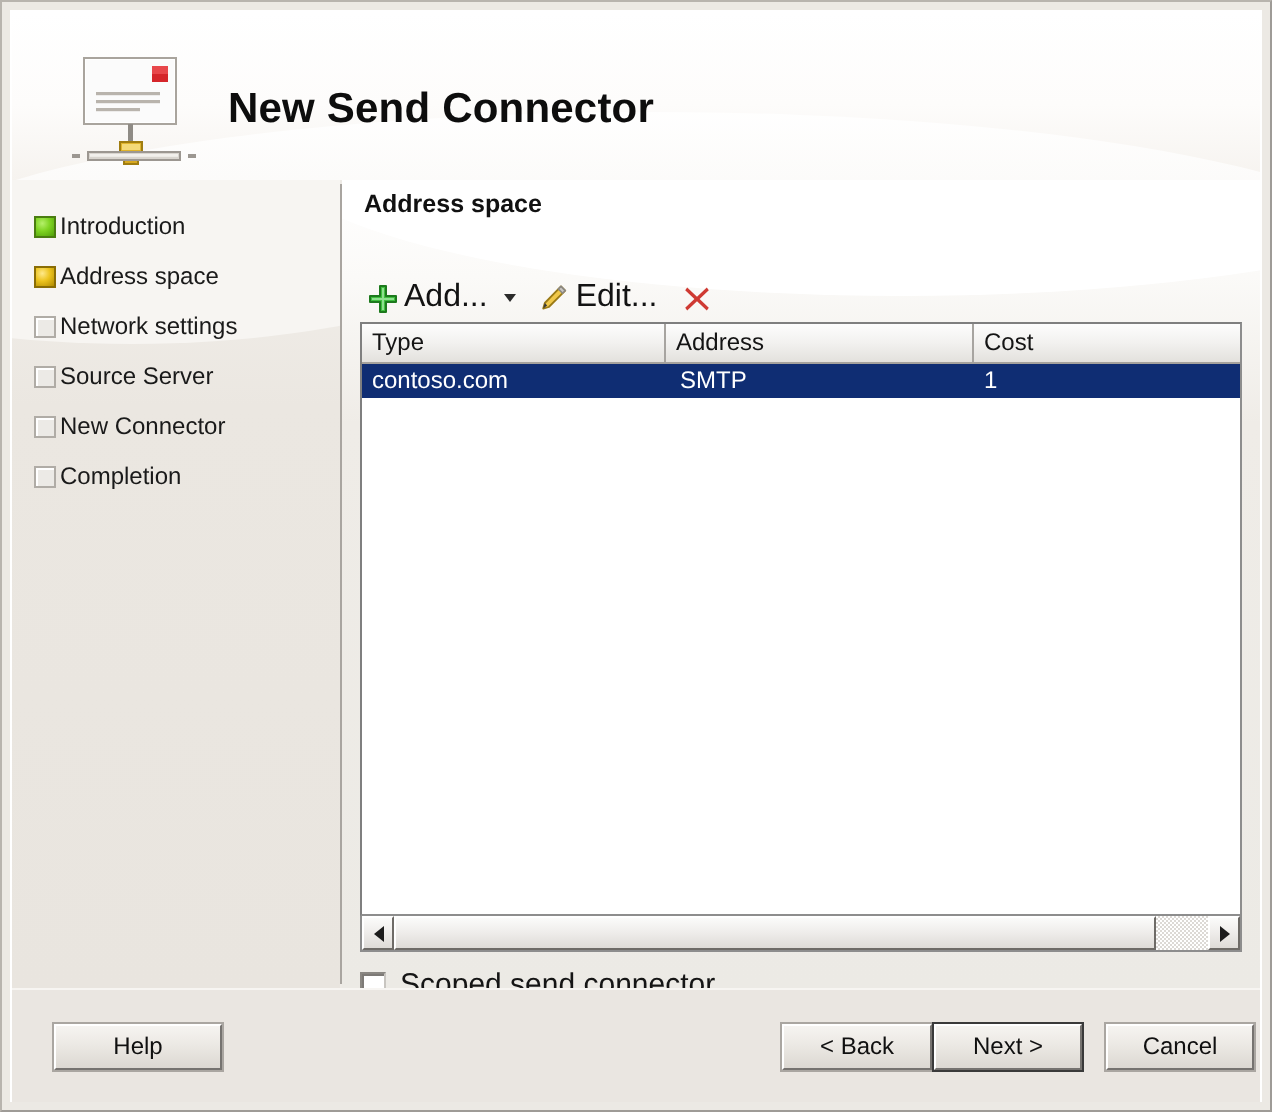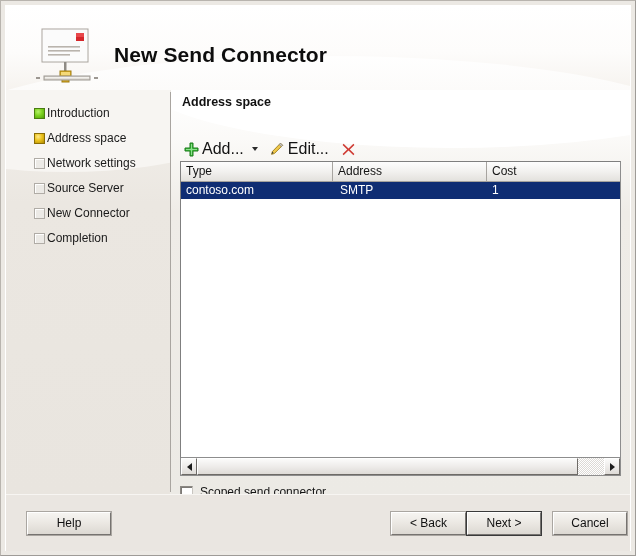--- a/index.html
+++ b/index.html
@@ -105,21 +105,20 @@
     padding-top: 11px;
   }
   .step {
     position: relative;
     height: 25px;
     line-height: 25px;
     padding-left: 24px;
     font-size: 12px;
     color: #1a1a1a;
     white-space: nowrap;
-    margin-left: 17px;
   }
   .step-marker {
     position: absolute;
     left: 11px;
     top: 7px;
     width: 11px;
     height: 11px;
     box-sizing: border-box;
   }
   .step-marker.done {
@@ -362,21 +361,21 @@
     box-sizing: border-box;
     background: #ffffff;
     border: 1px solid #8a8782;
     border-right-color: #c8c5c0;
     border-bottom-color: #c8c5c0;
     box-shadow: inset 1px 1px 0 #7d7a76;
     margin-right: 7px;
     flex: 0 0 auto;
   }
   .cb-label {
-    font-size: 12px;
+    font-size: 15px;
     color: #151515;
     white-space: nowrap;
   }
 
   
   .footer {
     position: absolute;
     left: 0;
     top: 488px;
     width: 624px;

